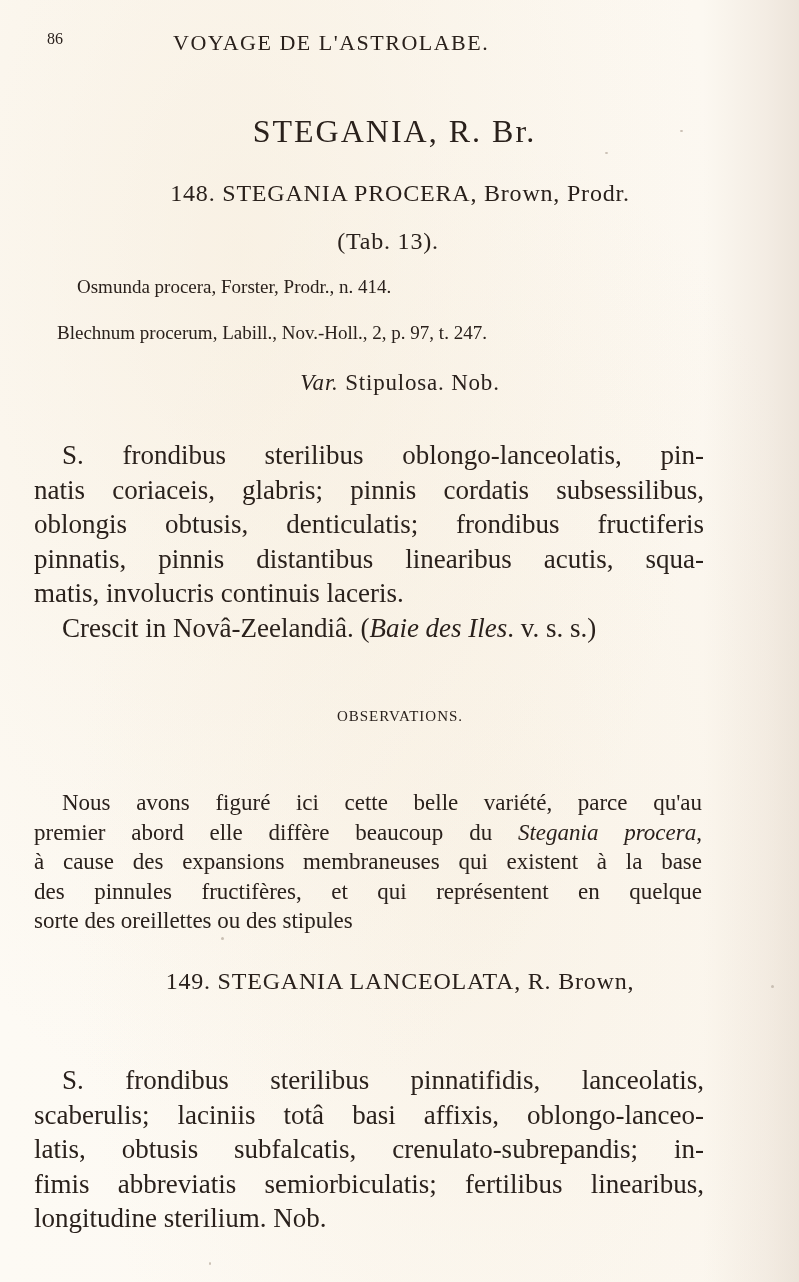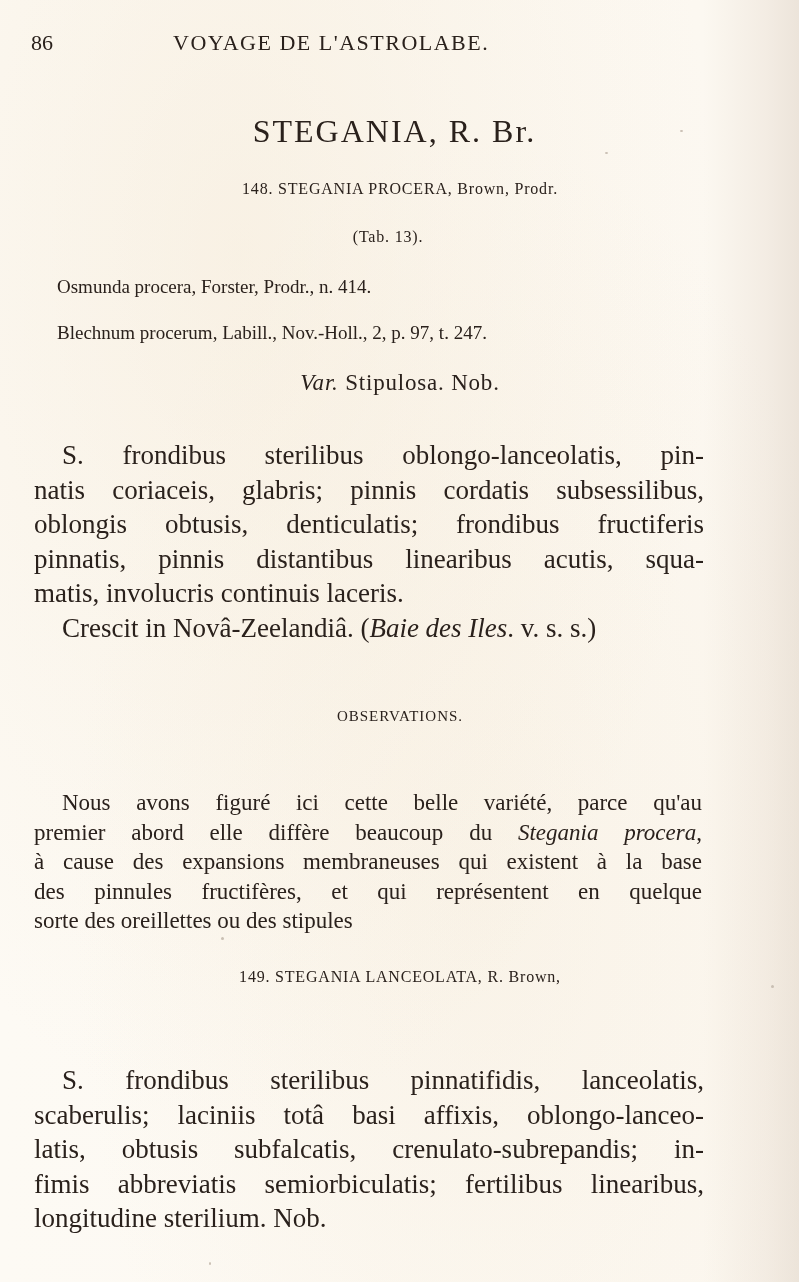--- a/index.html
+++ b/index.html
@@ -11,25 +11,25 @@
       position: relative;
     }
     .page {
       position: absolute; left: 0; top: 0; width: 799px; height: 1282px;
       background:
         radial-gradient(ellipse at 30% 20%, rgba(240,225,200,0.35), transparent 60%),
         radial-gradient(ellipse at 60% 70%, rgba(240,225,200,0.25), transparent 60%),
         linear-gradient(to right, #fdfaf4 0%, #fcf8f1 88%, #f3ece3 96%, #ece4da 100%);
     }
     .abs { position: absolute; white-space: nowrap; }
-    .page-num { position: absolute; left: 31px; top: 30px; font-size: 22px; }
+    .page-num { position: absolute; left: 47px; top: 30px; font-size: 16px; }
     .head-title { position: absolute; left: 173px; top: 30px; font-size: 22px; letter-spacing: 1.5px; }
     .genus { top: 113px; left: 0; width: 799px; text-align: center; font-size: 32px; letter-spacing: 2px; padding-right: 10px; box-sizing: border-box; }
     .center { left: 0; width: 720px; text-align: center; }
-    .s-title { font-size: 16px; letter-spacing: 0.8px; }
+    .s-title { font-size: 24px; letter-spacing: 0.8px; }
     .syn { left: 57px; font-size: 19px; }
     .body-text { left: 34px; width: 670px; font-size: 27px; line-height: 34.5px; white-space: normal; text-align: justify; }
     .obs-head { font-size: 15px; letter-spacing: 1px; }
     .obs-text { left: 34px; width: 668px; font-size: 23px; line-height: 29.5px; white-space: normal; text-align: justify; }
     i { font-style: italic; }
     .line { display: block; text-align: justify; text-align-last: justify; }
     .line.last { text-align-last: left; }
     .speck { position: absolute; background: #c9bfb3; border-radius: 50%; }
   </style>
 </head>
@@ -37,21 +37,21 @@
 
 <div class="page">
 
   <span class="page-num">86</span>
   <span class="head-title abs">VOYAGE DE L'ASTROLABE.</span>
 
   <div class="abs genus">STEGANIA, R. Br.</div>
 
   <div class="abs center s-title" style="top:180px; left:40px;">148. STEGANIA PROCERA, Brown, Prodr.</div>
   <div class="abs center s-title" style="top:228px; left:28px;">(Tab. 13).</div>
-  <div class="abs syn" style="top:276px;">Osmunda procera, Forster, Prodr., n. 414.</div>
+  <div class="abs syn" style="top:276px;margin-left:20px;">Osmunda procera, Forster, Prodr., n. 414.</div>
   <div class="abs syn" style="top:322px;">Blechnum procerum, Labill., Nov.-Holl., 2, p. 97, t. 247.</div>
   <div class="abs center s-title" style="top:370px; left:40px; font-size:23px;">
     <i>Var.</i><span> Stipulosa. Nob.</span>
   </div>
 
   <div class="abs body-text" style="top:438px;">
     <span class="line" style="padding-left:28px;">S. frondibus sterilibus oblongo-lanceolatis, pin-</span>
     <span class="line">natis coriaceis, glabris; pinnis cordatis subsessilibus,</span>
     <span class="line">oblongis obtusis, denticulatis; frondibus fructiferis</span>
     <span class="line">pinnatis, pinnis distantibus linearibus acutis, squa-</span>

